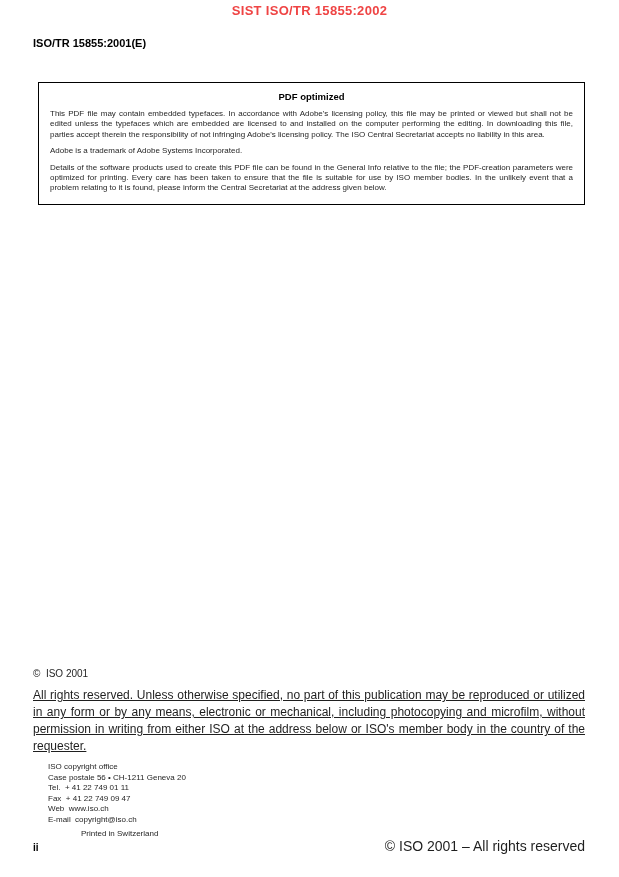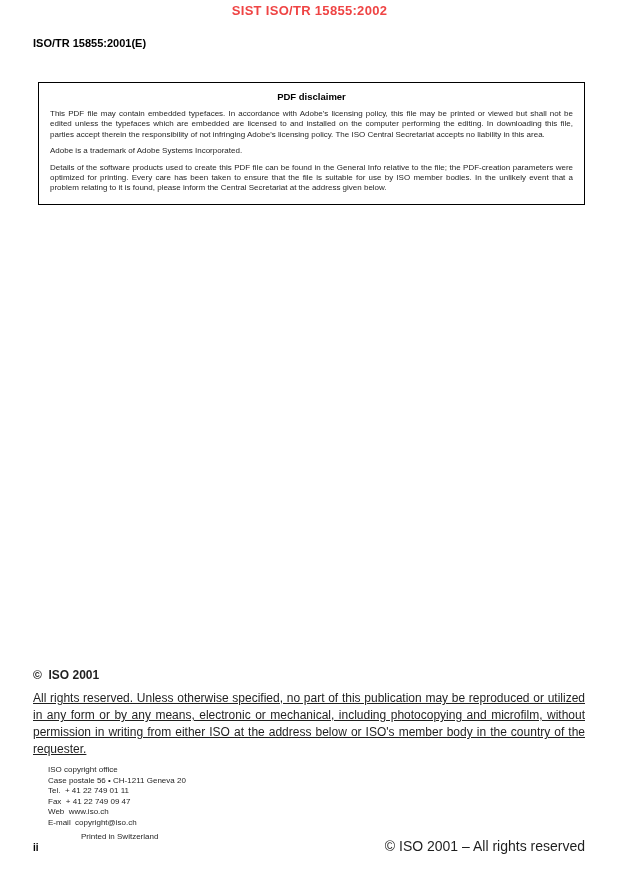--- a/index.html
+++ b/index.html
@@ -42,24 +42,23 @@
     font-size: 8px; line-height: 10.4px;
     text-align: justify;
     color: #1f1f1f;
     margin-bottom: 6px;
   }
   .copyright-section {
     position: absolute; top: 668px; left: 33px;
     width: 552px;
   }
   .copy-notice {
-    font-size: 12px; color: #1f1f1f;
+    font-size: 10px; color: #1f1f1f;
     white-space: pre-wrap;
     margin-bottom: 8px;
-    font-weight: bold;
   }
   .rights {
     font-size: 12px; line-height: 17px;
     text-align: justify;
     color: #1f1f1f;
     margin-bottom: 7px;
     text-decoration: underline;
   }
   .office {
     margin-left: 15px;
@@ -81,21 +80,21 @@
 </head>
 <body>
 
 <div class="page">
 
   <div class="watermark">SIST ISO/TR 15855:2002</div>
 
   <div class="docref">ISO/TR 15855:2001(E)</div>
 
   <div class="disclaimer-box">
-    <div class="box-title">PDF disclaimer</div>
+    <div class="box-title">PDF optimized</div>
     <p>This PDF file may contain embedded typefaces. In accordance with Adobe's licensing policy, this file may be printed or viewed but shall not be edited unless the typefaces which are embedded are licensed to and installed on the computer performing the editing. In downloading this file, parties accept therein the responsibility of not infringing Adobe's licensing policy. The ISO Central Secretariat accepts no liability in this area.</p>
     <p>Adobe is a trademark of Adobe Systems Incorporated.</p>
     <p>Details of the software products used to create this PDF file can be found in the General Info relative to the file; the PDF-creation parameters were optimized for printing. Every care has been taken to ensure that the file is suitable for use by ISO member bodies. In the unlikely event that a problem relating to it is found, please inform the Central Secretariat at the address given below.</p>
   </div>
 
   <div class="copyright-section">
     <div class="copy-notice">©  ISO 2001</div>
     <p class="rights">All rights reserved. Unless otherwise specified, no part of this publication may be reproduced or utilized in any form or by any means, electronic or mechanical, including photocopying and microfilm, without permission in writing from either ISO at the address below or ISO's member body in the country of the requester.</p>
     <div class="office">
       <div>ISO copyright office</div>

